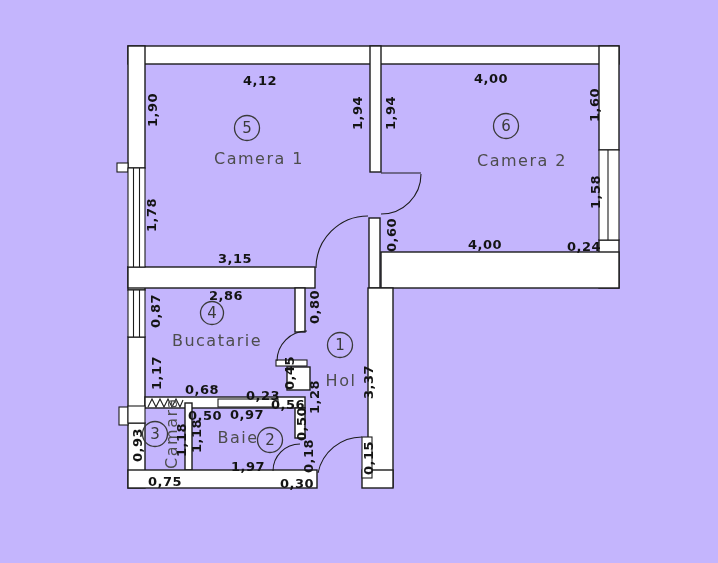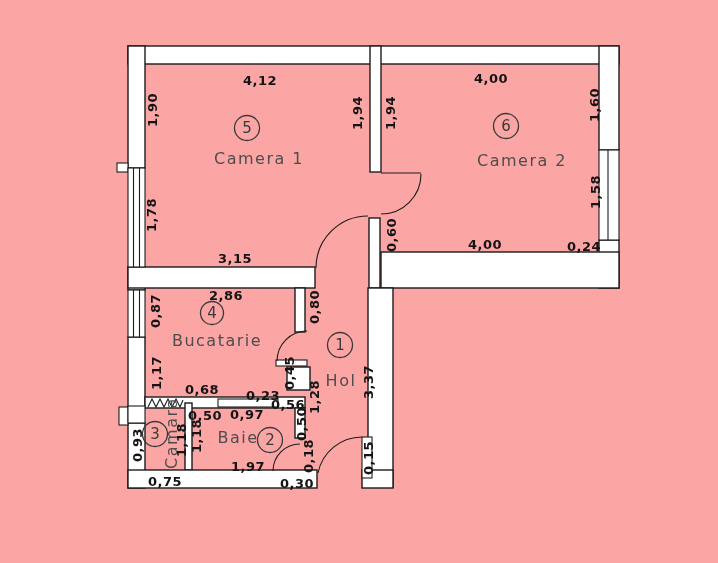--- a/index.html
+++ b/index.html
@@ -1,16 +1,16 @@
 <!DOCTYPE html>
 <html><head>
 <meta charset="utf-8">
 <style>
   html,body{margin:0;padding:0;background:#ffffff;}
-  #canvas{position:relative;width:718px;height:563px;background:#fca5a5;overflow:hidden;
+  #canvas{position:relative;width:718px;height:563px;background:#c4b5fd;overflow:hidden;
           font-family:"DejaVu Sans", sans-serif;}
   svg{position:absolute;left:0;top:0;}
   .wall{fill:#ffffff;stroke:#1c1c1c;stroke-width:1.4;}
   .win{fill:#ffffff;stroke:#1c1c1c;stroke-width:1.1;}
   .thin{fill:none;stroke:#1c1c1c;stroke-width:1.1;}
   .leaf{fill:#ffffff;stroke:#1c1c1c;stroke-width:1.1;}
   .dim{font-size:13px;font-weight:bold;fill:#141414;letter-spacing:0.5px;}
   .room-name{font-size:16px;fill:#4d4d4d;letter-spacing:1.5px;}
   .room-num{font-size:15px;fill:#3a3a3a;}
   .num-circle{fill:none;stroke:#3a3a3a;stroke-width:1.3;}

